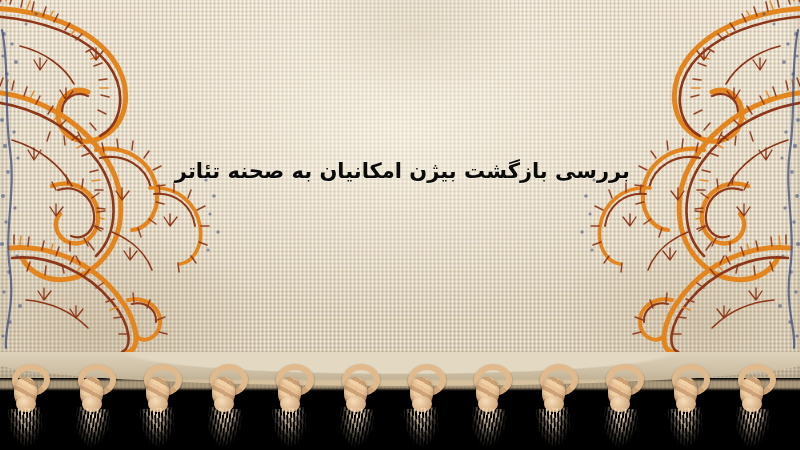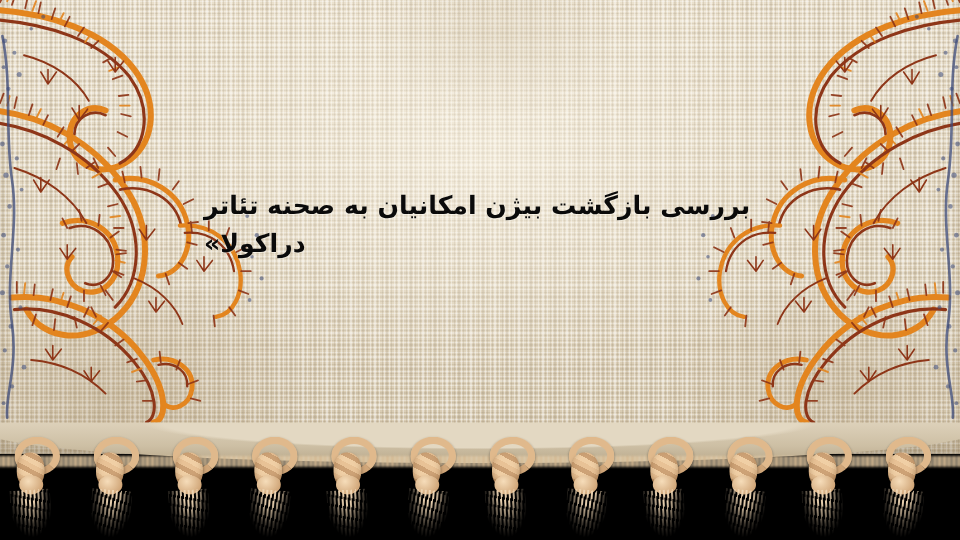--- a/index.html
+++ b/index.html
@@ -85,21 +85,21 @@
     -webkit-mask-image:radial-gradient(ellipse 58% 100% at 50% 0%, #000 30%, rgba(0,0,0,.25) 72%, transparent 100%);
             mask-image:radial-gradient(ellipse 58% 100% at 50% 0%, #000 30%, rgba(0,0,0,.25) 72%, transparent 100%);
     transform:rotate(-4deg);
     filter:blur(.25px);
   }
   .t-threads.alt{transform:rotate(5deg);}
 
   
   .headline{
     position:absolute;left:170px;top:155px;width:460px;
-    text-align:left;direction:rtl;
+    text-align:right;direction:rtl;
     color:#0a0a0a;
     font-family:"DejaVu Sans","Liberation Sans",sans-serif;
     font-weight:700;
     font-size:21px;
     line-height:32px;
     letter-spacing:0;
     text-shadow:0 1px 0 rgba(255,252,244,.45);
   }
   .headline div{white-space:nowrap;}
 </style>
@@ -451,21 +451,20 @@
         </g>
         <path class="ink-b" stroke-width="2.2" d="M2,30 C10,70 4,110 10,150 C16,190 4,230 10,270 C15,306 4,330 6,348"></path>
       </g>
     </svg>
   </div>
 
   <div class="cloth-edge"></div>
 
   <div class="headline">
     <div>بررسی بازگشت بیژن امکانیان به صحنه تئاتر</div>
-    <div>دراکولا»</div>
   </div>
 
   <div class="fringe">
     <div class="tassel" style="left:-8px;">
       <span class="t-loop"></span>
       <span class="t-knot"></span>
       <span class="t-knot2"></span>
       <span class="t-threads"></span>
     </div>
     <div class="tassel" style="left:58px;">

